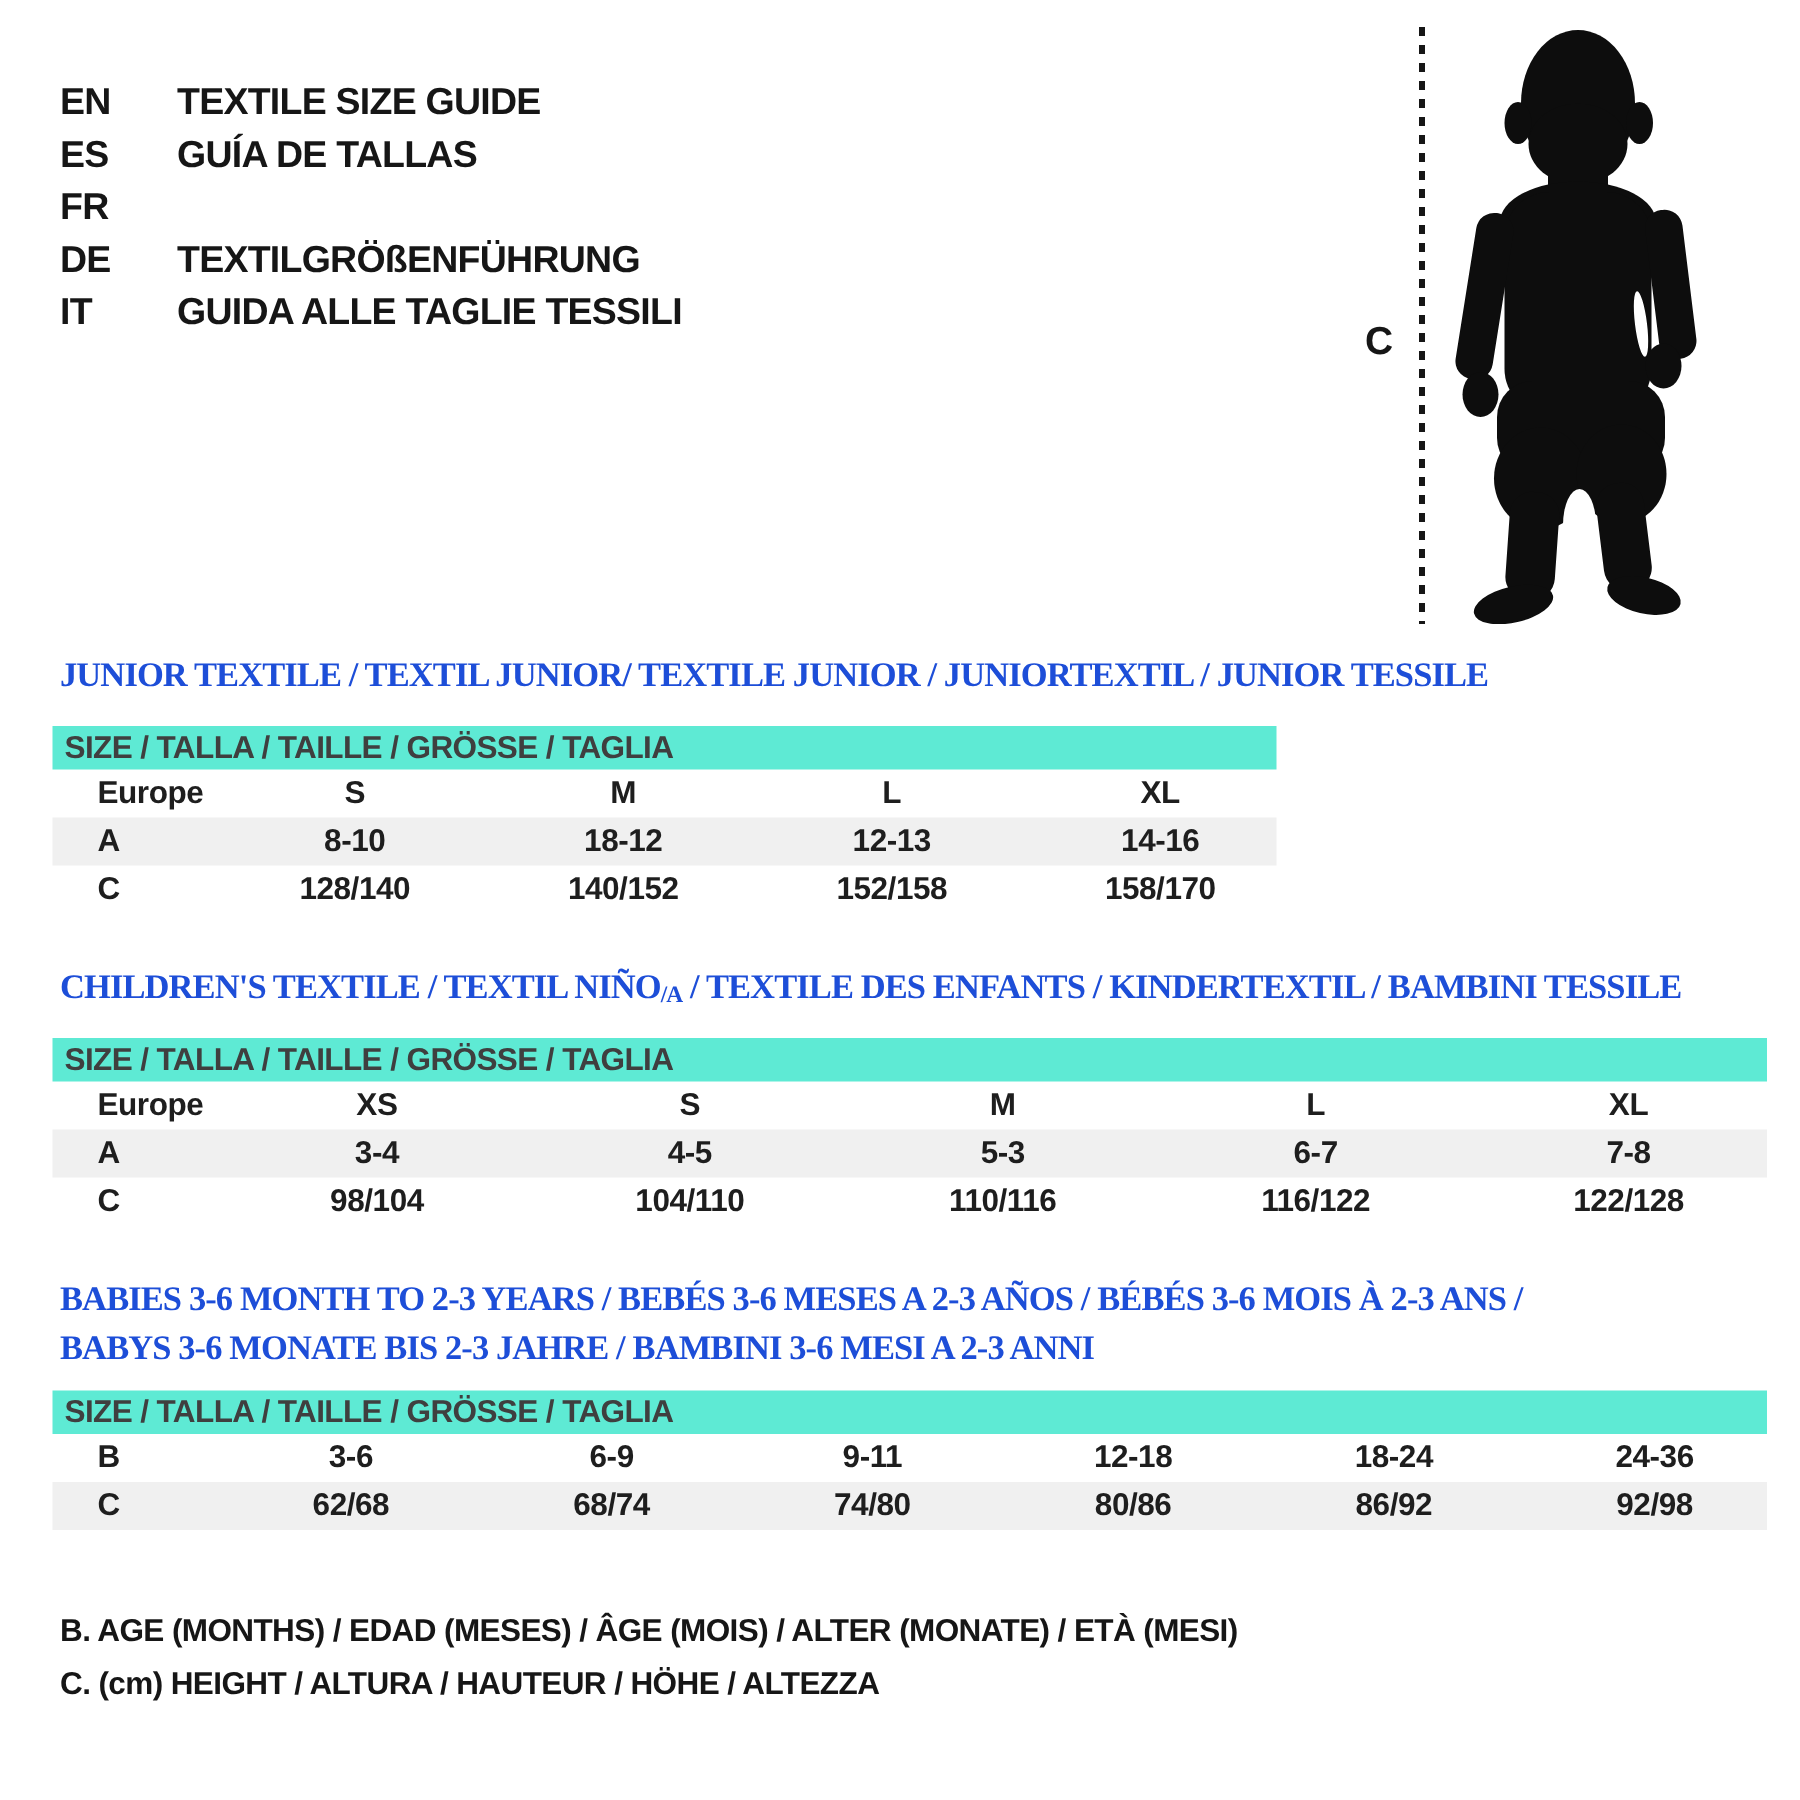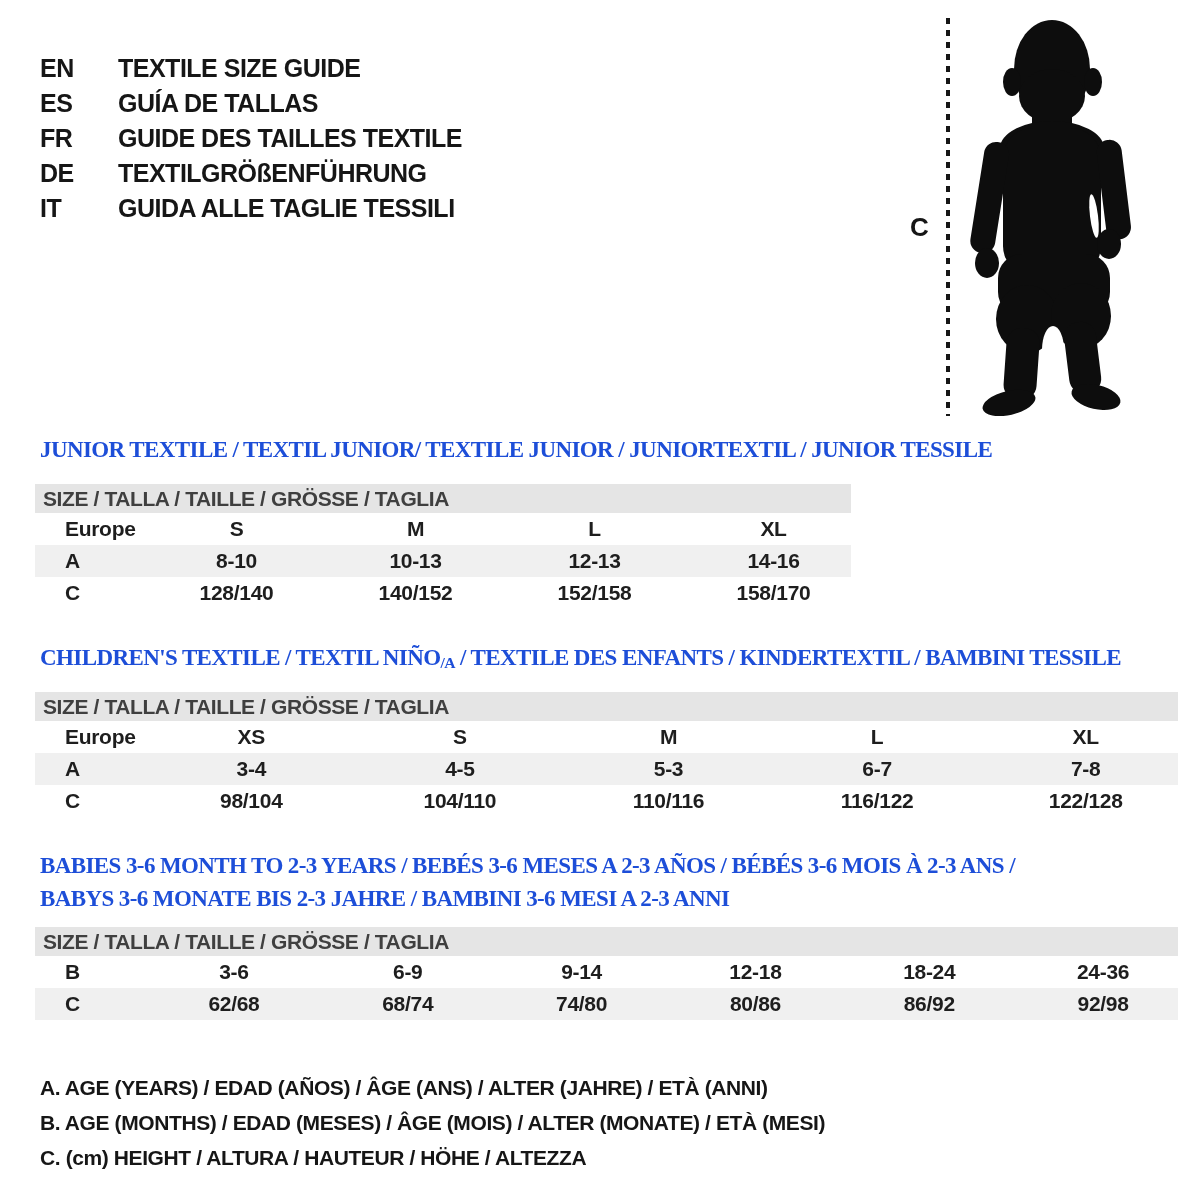--- a/index.html
+++ b/index.html
@@ -23,21 +23,21 @@
   .silhouette{position:absolute;left:953px;top:16px;}
   
   .sec-title{
     position:absolute;left:40px;font-size:23px;letter-spacing:-0.6px;
     white-space:nowrap;color:#1d4ed8;font-family:Liberation Serif, serif;
   }
   .sec-title .sub{font-size:68%;position:relative;top:0.22em;}
   
   .table{position:absolute;}
   .size-bar{
-    height:29px;line-height:29px;background:#e5e5e5;color:#3f3f3f;
+    height:29px;line-height:29px;background:#5eead4;color:#3f3f3f;
     font-size:21px;padding-left:8px;letter-spacing:-0.4px;white-space:nowrap;
     box-sizing:border-box;
   }
   .trow{display:grid;height:32px;align-items:center;font-size:21px;letter-spacing:-0.3px;}
   .trow.shaded{background:#f0f0f0;}
   .cols4{grid-template-columns:100px repeat(4,1fr);}
   .cols5{grid-template-columns:100px repeat(5,1fr);}
   .cols6{grid-template-columns:100px repeat(6,1fr);}
   .cell{text-align:center;color:#1e1e1e;white-space:nowrap;margin-left:24px;}
   .cell.label{text-align:left;padding-left:6px;}
@@ -52,21 +52,20 @@
   <div class="lang-row">
     <span class="lang-code">EN</span>
     <span class="lang-label">TEXTILE SIZE GUIDE</span>
   </div>
   <div class="lang-row">
     <span class="lang-code">ES</span>
     <span class="lang-label">GUÍA DE TALLAS</span>
   </div>
   <div class="lang-row">
     <span class="lang-code">FR</span>
-    <span class="lang-label">GUIDE DES TAILLES TEXTILE</span>
   </div>
   <div class="lang-row">
     <span class="lang-code">DE</span>
     <span class="lang-label">TEXTILGRÖßENFÜHRUNG</span>
   </div>
   <div class="lang-row">
     <span class="lang-code">IT</span>
     <span class="lang-label">GUIDA ALLE TAGLIE TESSILI</span>
   </div>
 </div>
@@ -106,21 +105,21 @@
   <div class="trow cols4">
     <div class="cell label">Europe</div>
     <div class="cell">S</div>
     <div class="cell">M</div>
     <div class="cell">L</div>
     <div class="cell">XL</div>
   </div>
   <div class="trow cols4 shaded">
     <div class="cell label">A</div>
     <div class="cell">8-10</div>
-    <div class="cell">10-13</div>
+    <div class="cell">18-12</div>
     <div class="cell">12-13</div>
     <div class="cell">14-16</div>
   </div>
   <div class="trow cols4">
     <div class="cell label">C</div>
     <div class="cell">128/140</div>
     <div class="cell">140/152</div>
     <div class="cell">152/158</div>
     <div class="cell">158/170</div>
   </div>
@@ -156,33 +155,32 @@
 </div>
 
 <div class="sec-title" style="top:853px;">BABIES 3-6 MONTH TO 2-3 YEARS / BEBÉS 3-6 MESES A 2-3 AÑOS / BÉBÉS 3-6 MOIS À 2-3 ANS /</div>
 <div class="sec-title" style="top:886px;">BABYS 3-6 MONATE BIS 2-3 JAHRE / BAMBINI 3-6 MESI A 2-3 ANNI</div>
 <div class="table" style="left:35px;top:927px;width:1143px;">
   <div class="size-bar">SIZE / TALLA / TAILLE / GRÖSSE / TAGLIA</div>
   <div class="trow cols6">
     <div class="cell label">B</div>
     <div class="cell">3-6</div>
     <div class="cell">6-9</div>
-    <div class="cell">9-14</div>
+    <div class="cell">9-11</div>
     <div class="cell">12-18</div>
     <div class="cell">18-24</div>
     <div class="cell">24-36</div>
   </div>
   <div class="trow cols6 shaded">
     <div class="cell label">C</div>
     <div class="cell">62/68</div>
     <div class="cell">68/74</div>
     <div class="cell">74/80</div>
     <div class="cell">80/86</div>
     <div class="cell">86/92</div>
     <div class="cell">92/98</div>
   </div>
 </div>
 
 <div class="notes">
-  <div class="note-line">A. AGE (YEARS) / EDAD (AÑOS) / ÂGE (ANS) / ALTER (JAHRE) / ETÀ (ANNI)</div>
   <div class="note-line">B. AGE (MONTHS) / EDAD (MESES) / ÂGE (MOIS) / ALTER (MONATE) / ETÀ (MESI)</div>
   <div class="note-line">C. (cm) HEIGHT / ALTURA / HAUTEUR / HÖHE / ALTEZZA</div>
 </div>
 
 </body></html>

